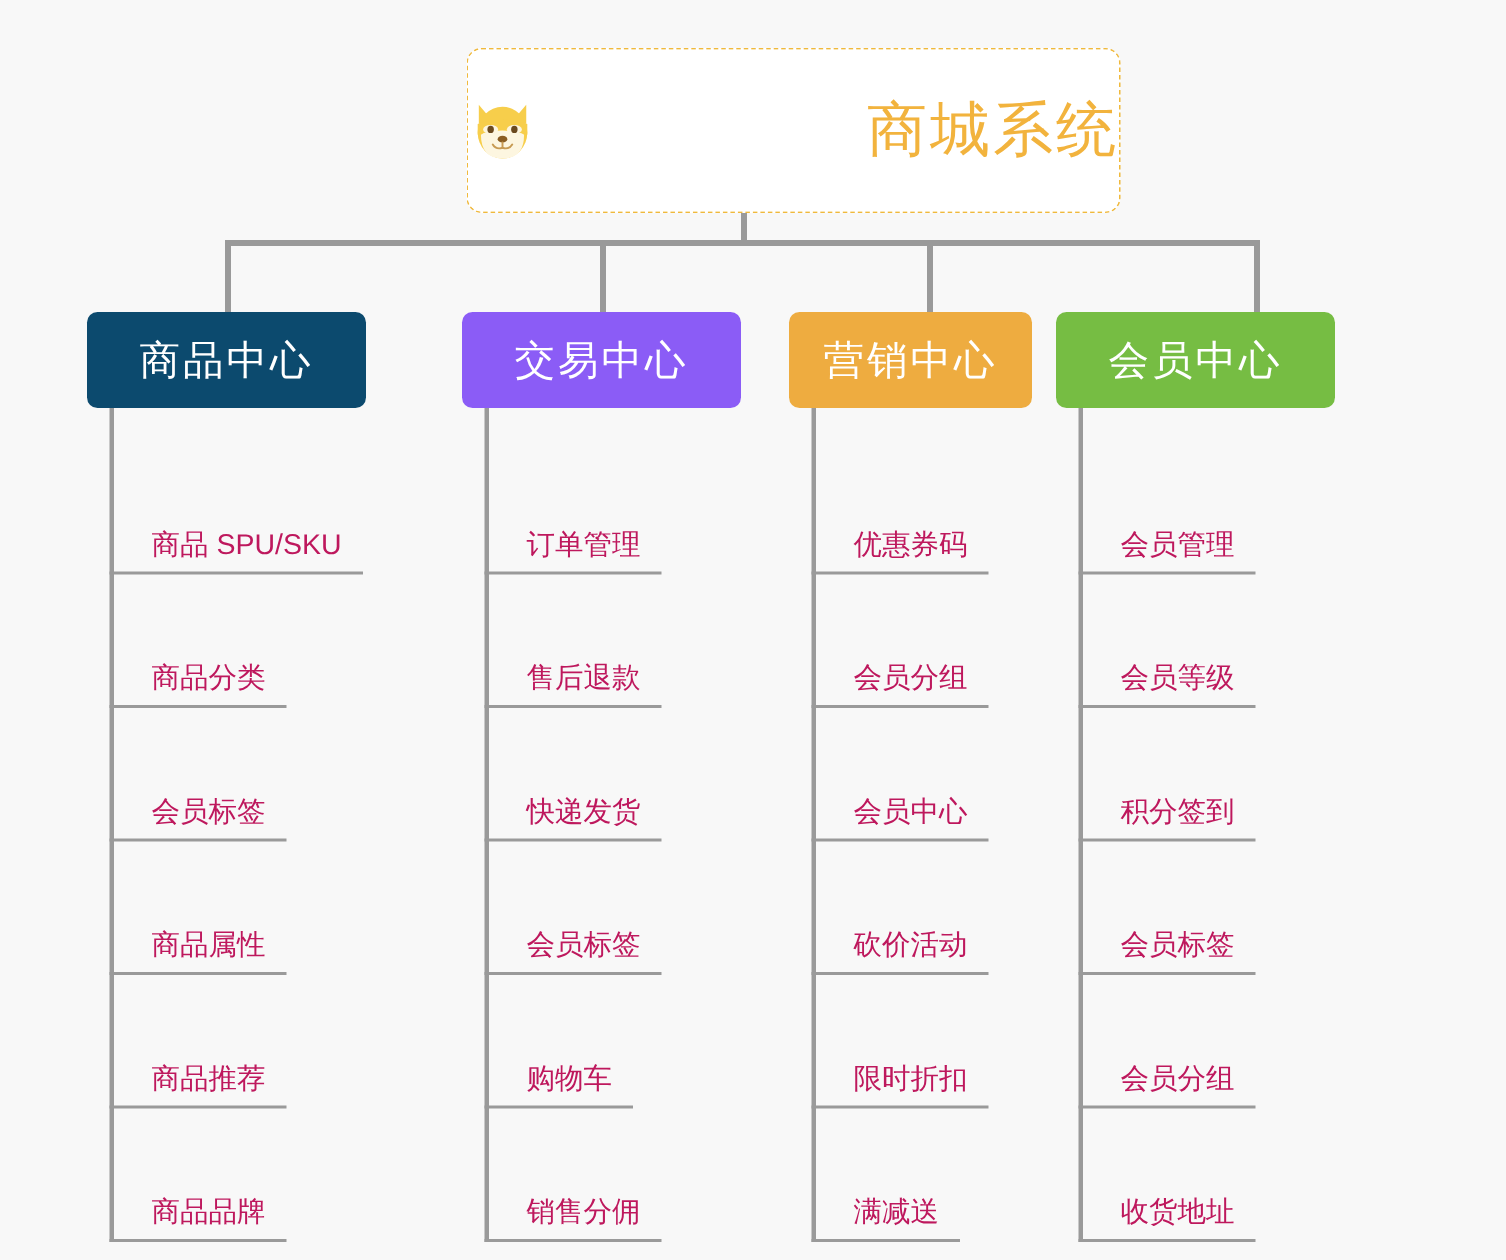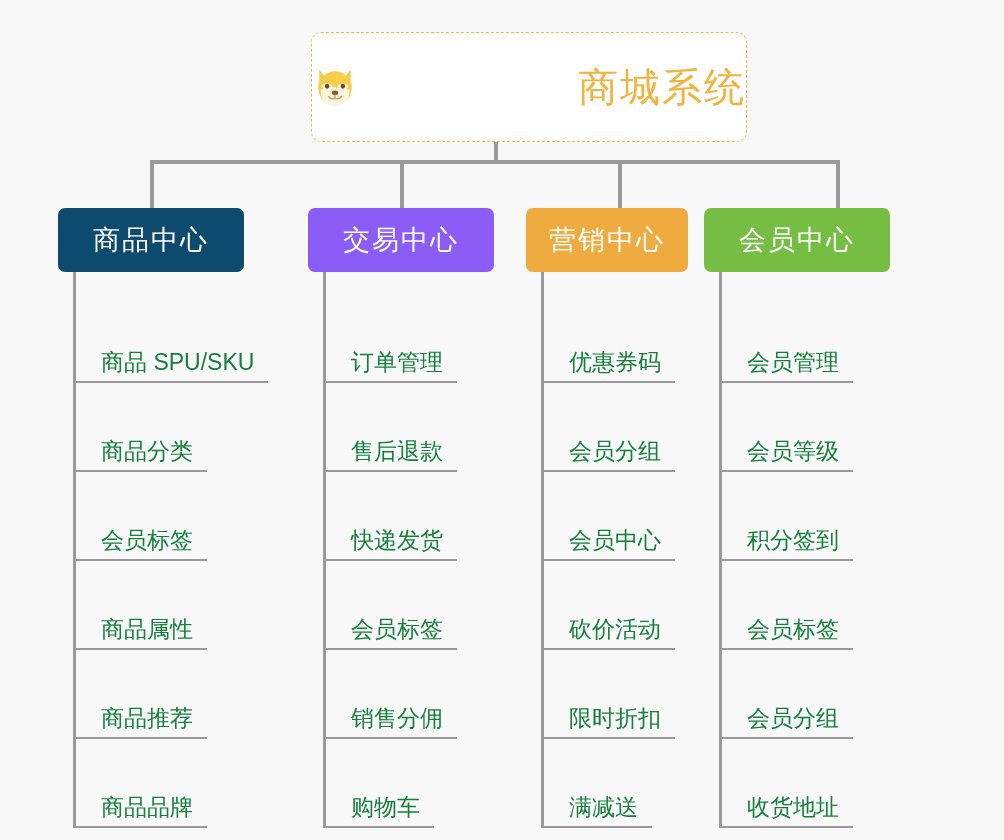--- a/index.html
+++ b/index.html
@@ -105,22 +105,22 @@
   }
   .leaf {
     position: relative;
     height: 89px;
     display: flex;
     align-items: flex-end;
   }
   .leaf-label {
     display: inline-block;
     padding: 0 14px 6px 28px;
-    font-size: 23px;
-    color: #15803d;
+    font-size: 19px;
+    color: #be185d;
     white-space: nowrap;
     border-bottom: 2px solid #9a9a9a;
     line-height: 1.15;
   }
 </style>
 </head>
 <body style="background: rgb(248, 248, 248);">
 
 <div id="mindmap">
 
@@ -191,24 +191,24 @@
       <div class="leaf">
           <span class="leaf-label">售后退款</span>
         </div>
       <div class="leaf">
           <span class="leaf-label">快递发货</span>
         </div>
       <div class="leaf">
           <span class="leaf-label">会员标签</span>
         </div>
       <div class="leaf">
+          <span class="leaf-label">购物车</span>
+        </div>
+      <div class="leaf">
           <span class="leaf-label">销售分佣</span>
-        </div>
-      <div class="leaf">
-          <span class="leaf-label">购物车</span>
         </div>
     </div>
   </div>
 
   <div class="column" style="left:526px">
     <div class="cat-header w-orange" style="background: rgb(238, 172, 64);">
       <span>营销中心</span>
     </div>
     <div class="branch">
       <div class="trunk" style="height:556px"></div>

